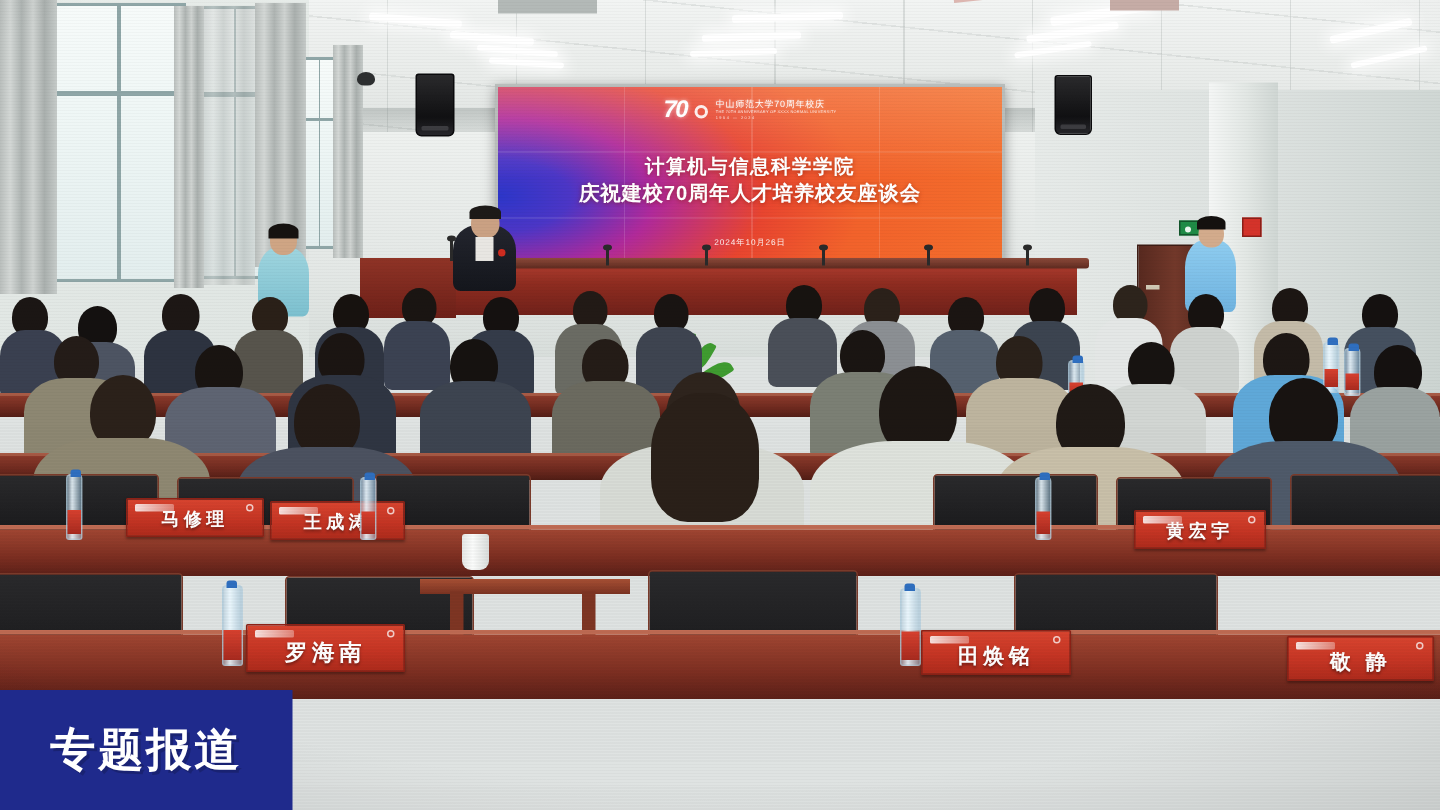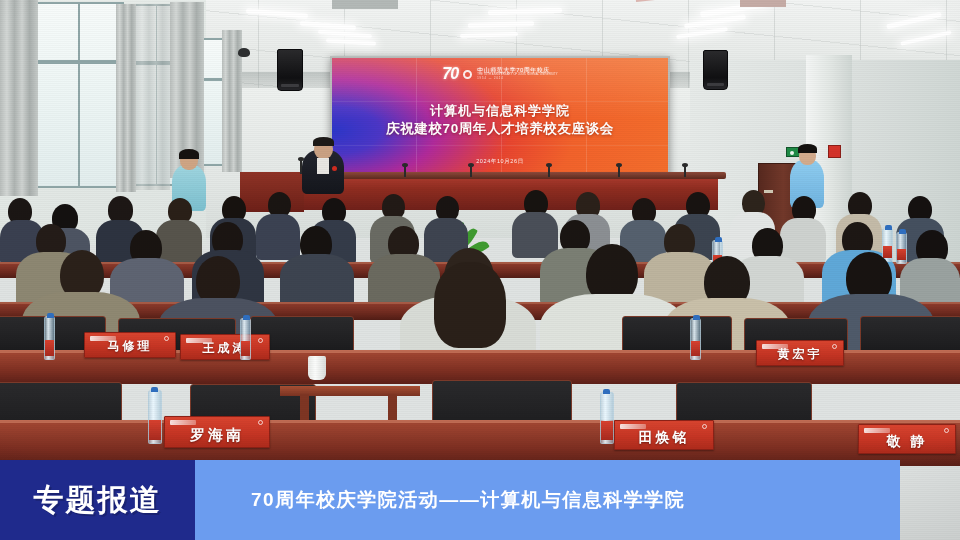--- a/index.html
+++ b/index.html
@@ -144,21 +144,21 @@
     box-shadow:0 1px 2px rgba(0,0,0,.35);
     display:flex; align-items:flex-end; justify-content:center; }
   .namecard .nc-logo { position:absolute; left:5px; top:3px; width:26px; height:5px;
     background:linear-gradient(90deg,rgba(255,255,255,.85),rgba(255,255,255,.35)); border-radius:1px; }
   .namecard .nc-dot { position:absolute; right:6px; top:3px; width:5px; height:5px;
     border:1px solid rgba(255,255,255,.75); border-radius:50%; }
   .namecard .nc-name { color:#fff; font-weight:bold; letter-spacing:3px;
     text-shadow:0 1px 2px rgba(0,0,0,.4); padding-bottom:2px; }
 
   
-  .banner { position:absolute; left:0; bottom:0; width:900px; height:80px; display:flex; }
+  .banner { position:absolute; left:0; bottom:0; width:800px; height:80px; display:flex; }
   .banner-tag { width:195px; height:100%; display:flex; align-items:center;
     justify-content:center; }
   .banner-tag span { color:#fff; font-size:30px; font-weight:bold; letter-spacing:2px;
     text-shadow:2px 2px 0 rgba(0,0,0,.18); }
   .banner-body { flex:1; height:100%; display:flex; align-items:center; }
   .banner-body span { color:#ffffff; font-size:19px; font-weight:bold; letter-spacing:1.5px;
     padding-left:56px; }
 
   .vignette { position:absolute; inset:0; pointer-events:none;
     background:radial-gradient(130% 105% at 50% 42%, rgba(0,0,0,0) 52%, rgba(0,0,0,.28) 100%); }
@@ -444,18 +444,15 @@
     </div>
 
     <div class="vignette"></div>
     <div class="grain"></div>
   </div>
 
   <div class="banner">
     <div class="banner-tag" style="background:#1f2a8c;">
       <span>专题报道</span>
     </div>
-    <div class="banner-body" style="background:#6b9cef;">
-      <span>70周年校庆学院活动——计算机与信息科学学院</span>
-    </div>
   </div>
 
 </div>
 
 </body></html>

